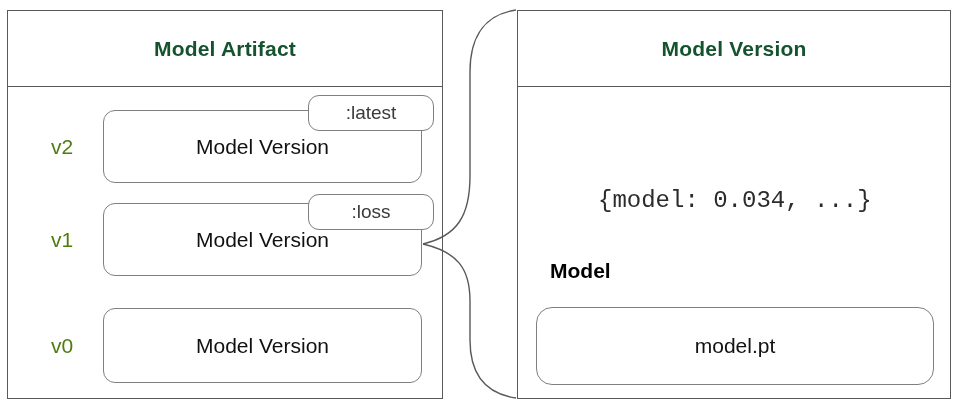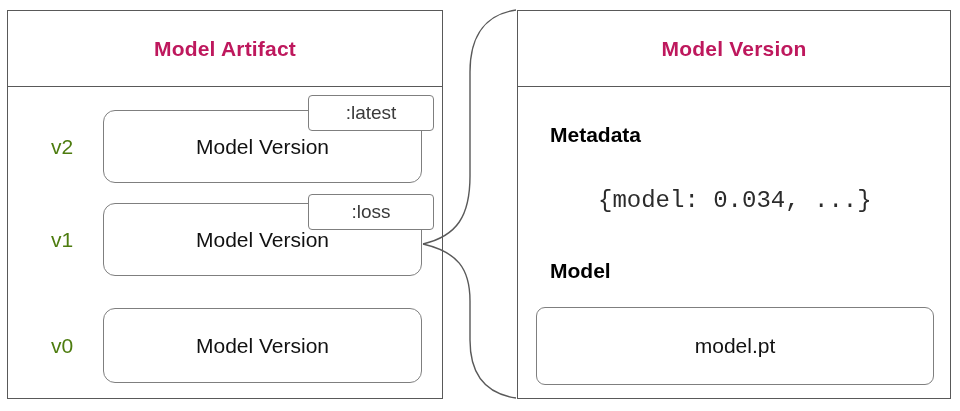--- a/index.html
+++ b/index.html
@@ -24,21 +24,21 @@
   .right-panel { left: 517px; top: 10px; width: 434px; height: 389px; }
   .panel-header {
     box-sizing: border-box;
     height: 76px;
     border-bottom: 1.6px solid #595959;
     display: flex;
     align-items: center;
     justify-content: center;
     font-size: 21px;
     font-weight: bold;
-    color: #be185d;
+    color: #14532d;
     letter-spacing: 0.2px;
   }
 
   
   .version-label {
     position: absolute;
     left: 38px;
     width: 48px;
     display: flex;
     align-items: center;
@@ -66,21 +66,21 @@
   .row-v1 .version-label, .row-v1 .version-box { top: 203px; height: 73px; }
   .row-v0 .version-label, .row-v0 .version-box { top: 308px; height: 75px; text-align: right; }
 
   .tag {
     position: absolute;
     left: 308px;
     width: 126px;
     height: 36px;
     box-sizing: border-box;
     border: 1.4px solid #7f7f7f;
-    border-radius: 4px;
+    border-radius: 11px;
     background: #ffffff;
     display: flex;
     align-items: center;
     justify-content: center;
     font-size: 19px;
     color: #3a3a3a;
     z-index: 3;
   }
   .tag-latest { top: 95px; }
   .tag-best   { top: 194px; }
@@ -105,21 +105,21 @@
     white-space: pre;
   }
   .file-box {
     position: absolute;
     left: 18px;
     top: 296px;
     width: 398px;
     height: 78px;
     box-sizing: border-box;
     border: 1.4px solid #7f7f7f;
-    border-radius: 9px;
+    border-radius: 16px;
     background: #ffffff;
     display: flex;
     align-items: center;
     justify-content: center;
     font-size: 21px;
     color: #111111;
   }
 
   
   .connector {
@@ -156,21 +156,20 @@
     <div class="tag tag-best">:loss</div>
   </div>
 
   <div class="row-v0">
     <div class="version-label">v0</div>
     <div class="version-box">Model Version</div>
   </div>
 
   <div class="panel right-panel">
     <div class="panel-header">Model Version</div>
-    <div class="section-heading heading-metadata">Metadata</div>
     <div class="mono-value">{model: 0.034, ...}</div>
     <div class="section-heading heading-files">Model</div>
     <div class="file-box">model.pt</div>
   </div>
 
   <svg class="connector" viewBox="0 0 960 411" xmlns="http://www.w3.org/2000/svg">
     <path d="M 516 10 C 488 14, 470 33, 470 72 L 470 176 C 470 216, 457 236, 423 244"></path>
     <path d="M 423 244 C 457 252, 470 268, 470 301 L 470 340 C 470 378, 488 394, 516 398"></path>
   </svg>
 

